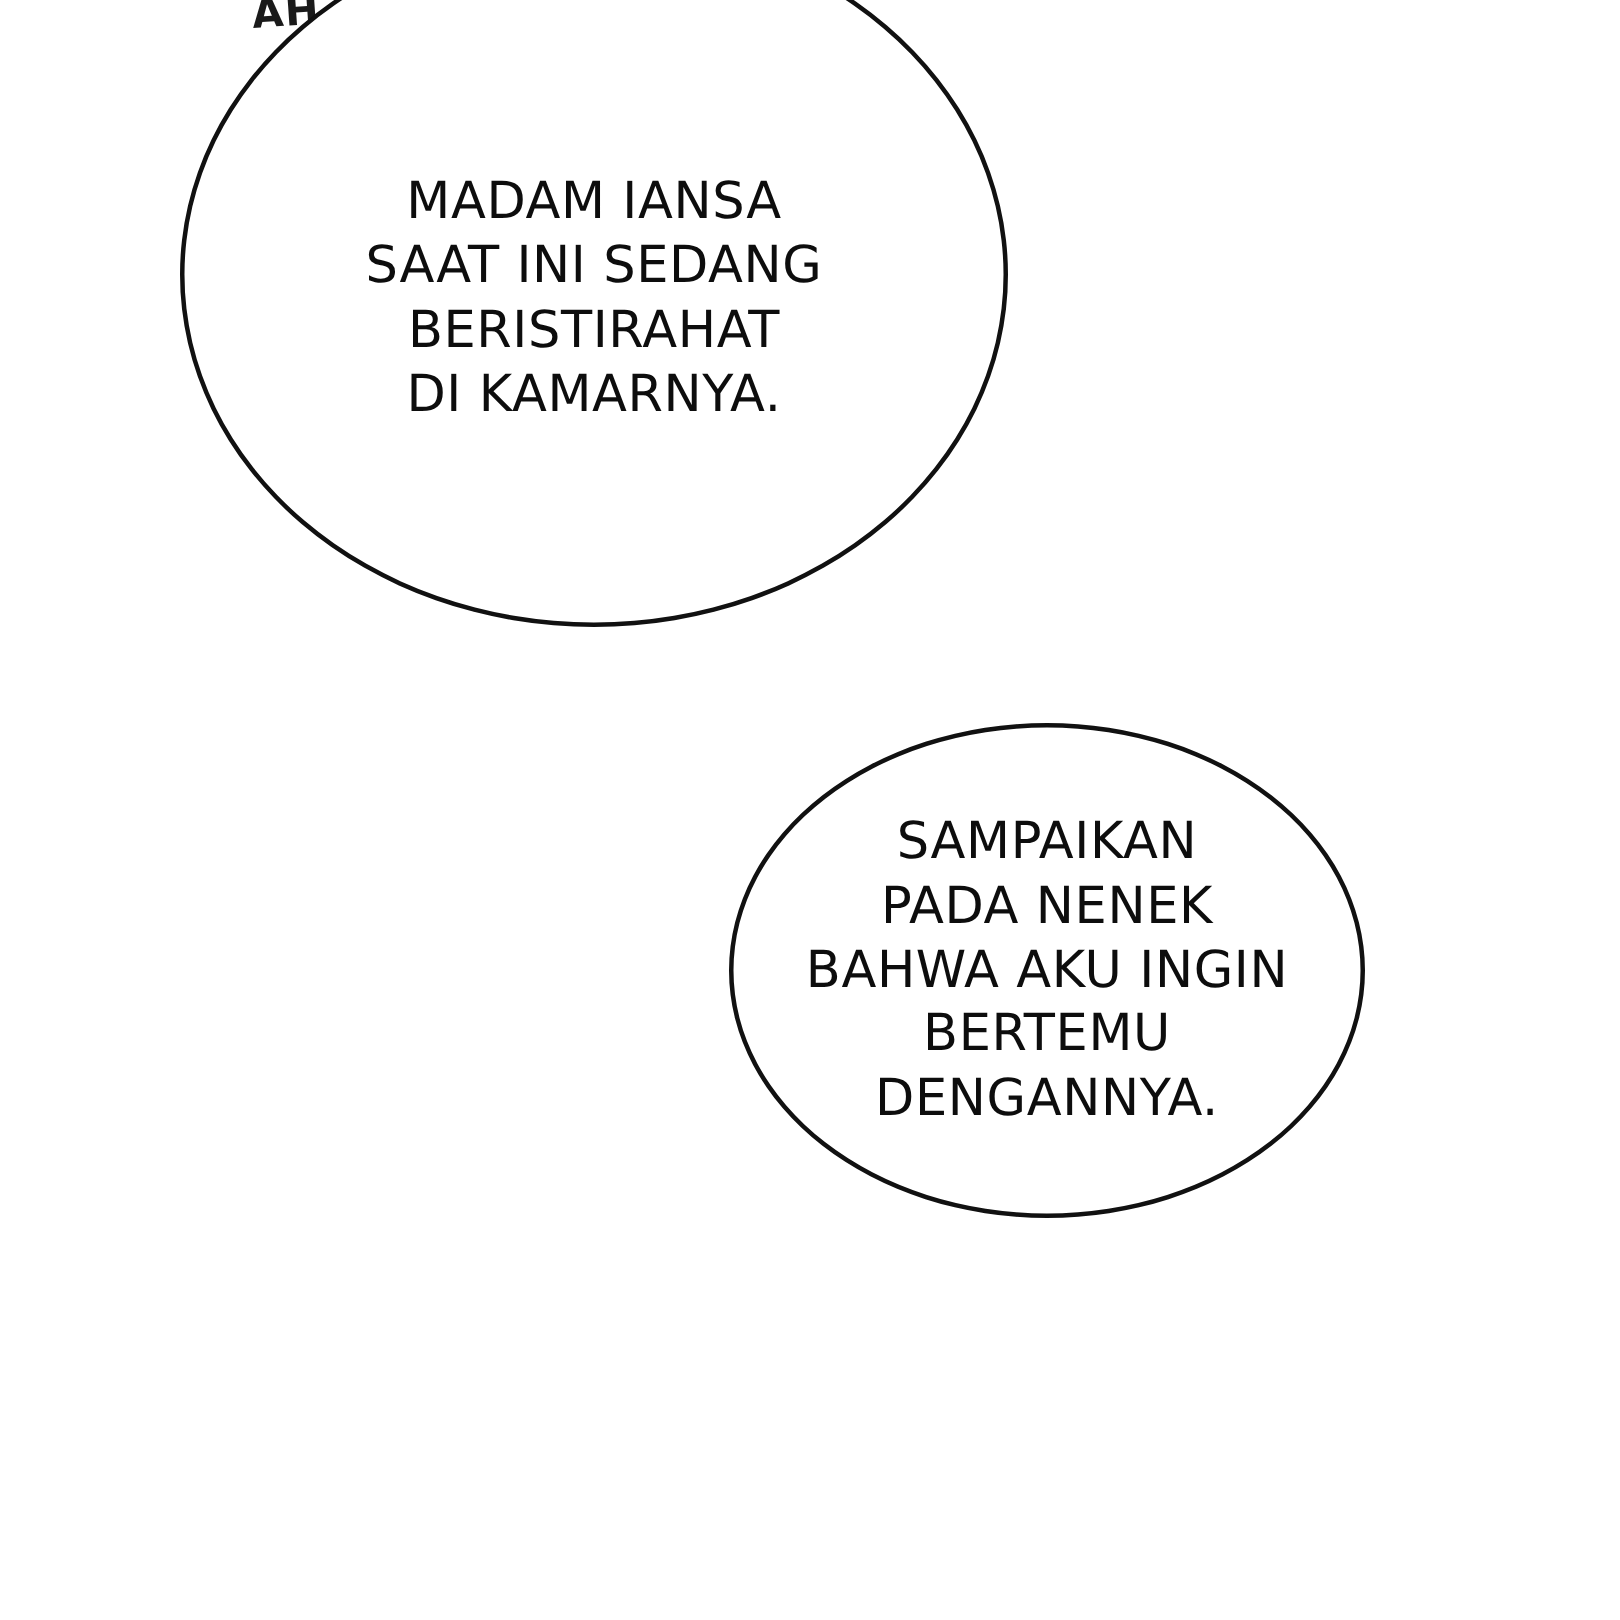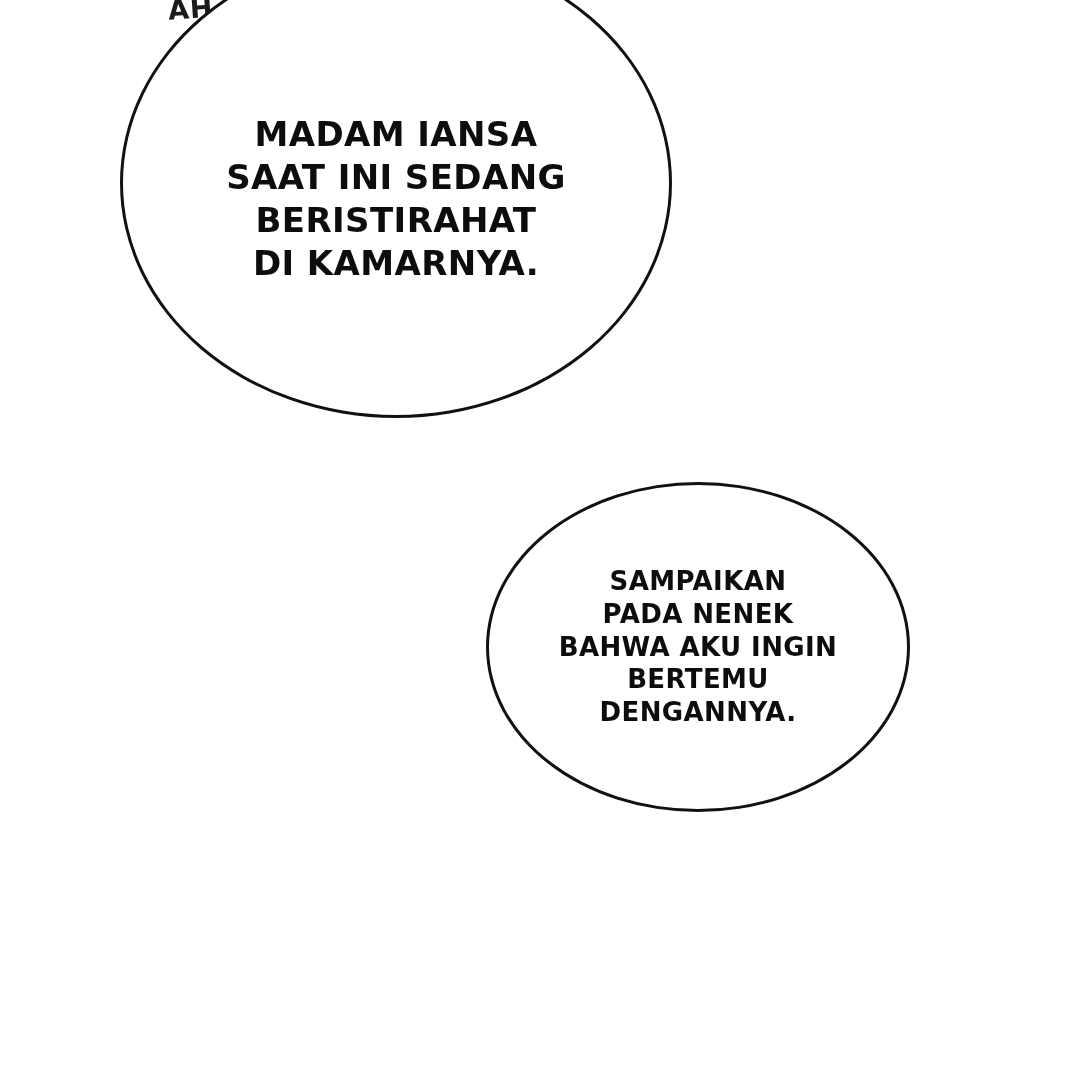--- a/index.html
+++ b/index.html
@@ -46,21 +46,21 @@
     background: #ffffff;
     border-radius: 50%;
     display: flex;
     align-items: center;
     justify-content: center;
     text-align: center;
   }
 
   .balloon-text {
     font-family: "DejaVu Sans", sans-serif;
-    font-weight: 700;
+    font-weight: 400;
     color: #0d0d0d;
     line-height: 1.26;
     letter-spacing: 0.4px;
     white-space: pre-line;
     padding: 0 26px;
   }
 
   #balloon-1 {
     left: 120px;
     top: -52px;
@@ -72,21 +72,21 @@
     transform: translateY(16px);
   }
 
   #balloon-2 {
     left: 486px;
     top: 482px;
     width: 424px;
     height: 330px;
   }
   #balloon-2 .balloon-text {
-    font-size: 26px;
+    font-size: 34px;
   }
 
 </style>
 </head>
 <body>
 
 <div class="panel">
 
   <div class="sfx-text">AH...</div>
 

